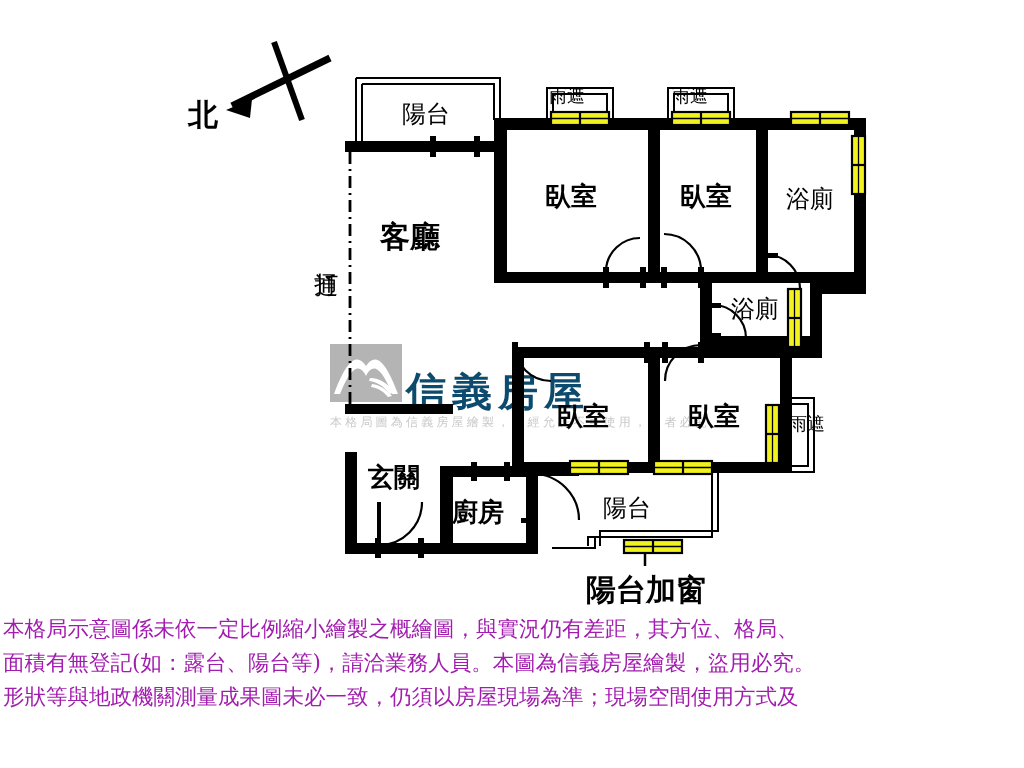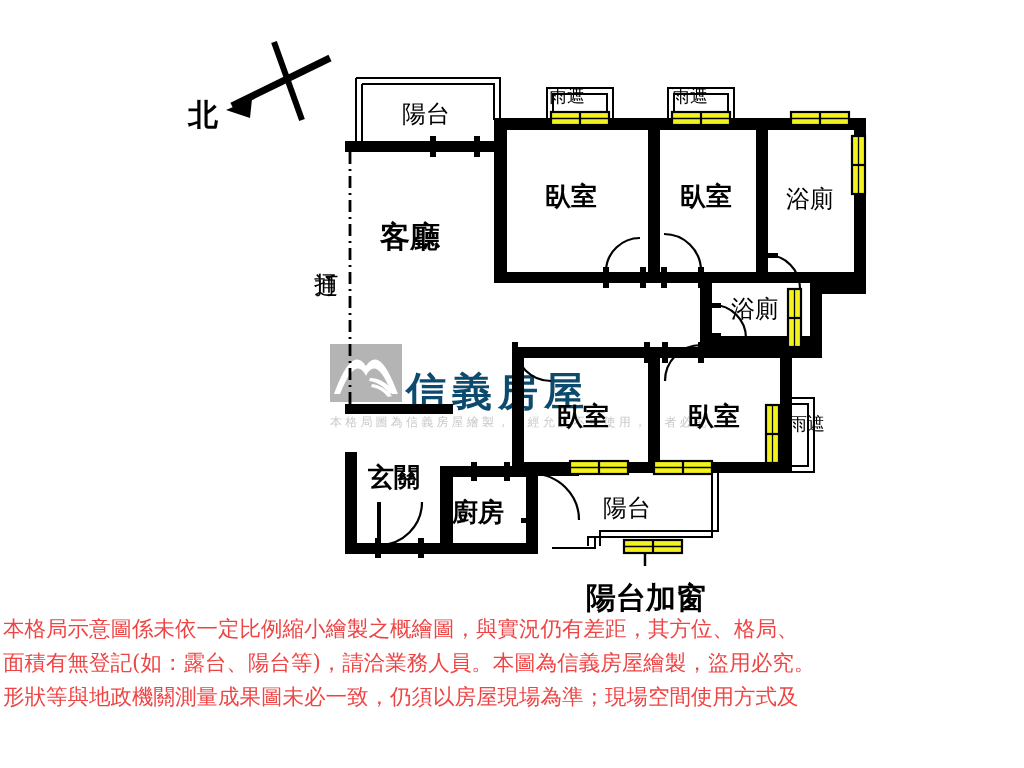--- a/index.html
+++ b/index.html
@@ -28,21 +28,21 @@
   }
   .disclaimer {
     position: absolute;
     left: 0;
     top: 612px;
     width: 1018px;
     padding: 0 3px;
     font-family: "DejaVu Serif", "Liberation Serif", serif;
     font-size: 21.5px;
     line-height: 34px;
-    color: #ef4444;
+    color: #a21caf;
     letter-spacing: 0px;
     text-align: justify;
   }
   .disclaimer p {
     margin: 0;
   }
   .plan-label {
     position: absolute;
     font-family: "DejaVu Serif", "Liberation Serif", serif;
     color: #000;
@@ -311,21 +311,21 @@
   <div class="plan-label lbl-md" style="left:603px; top:496px;">陽台</div>
 
   <div class="plan-label lbl-md lbl-vert" style="left:313px; top:254px;">打通</div>
 
   <div class="plan-label lbl-sm" style="left:549px; top:87px;">雨遮</div>
 
   <div class="plan-label lbl-sm" style="left:672px; top:87px;">雨遮</div>
 
   <div class="plan-label lbl-sm" style="left:789px; top:415px;">雨遮</div>
 
-  <div class="plan-label lbl-xl" style="left:586px; top:575px;margin-top:8px;">陽台加窗</div>
+  <div class="plan-label lbl-xl" style="left:586px; top:575px;">陽台加窗</div>
 
   <div class="plan-label lbl-xl" style="left:188px; top:100px;">北</div>
 
   <div class="disclaimer">
     <p>本格局示意圖係未依一定比例縮小繪製之概繪圖，與實況仍有差距，其方位、格局、</p>
     <p>面積有無登記(如：露台、陽台等)，請洽業務人員。本圖為信義房屋繪製，盜用必究。</p>
     <p>形狀等與地政機關測量成果圖未必一致，仍須以房屋現場為準；現場空間使用方式及</p>
   </div>
 
 </div>

